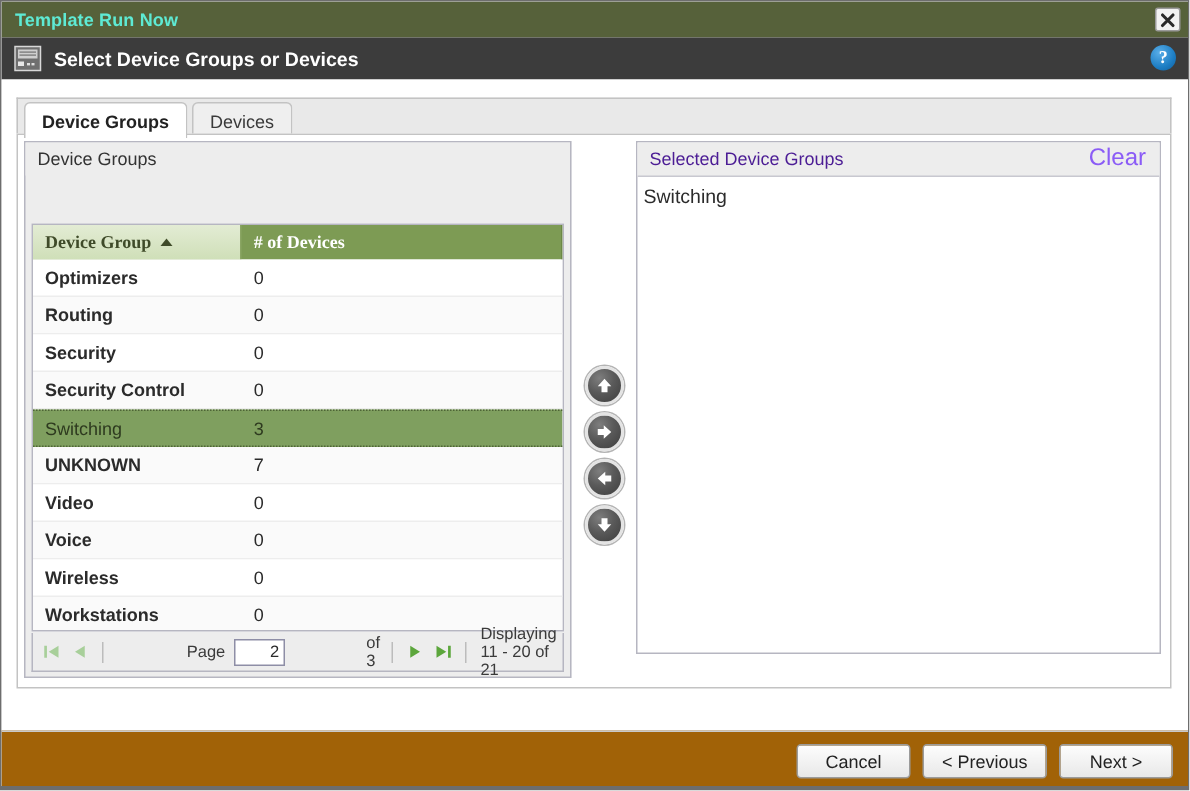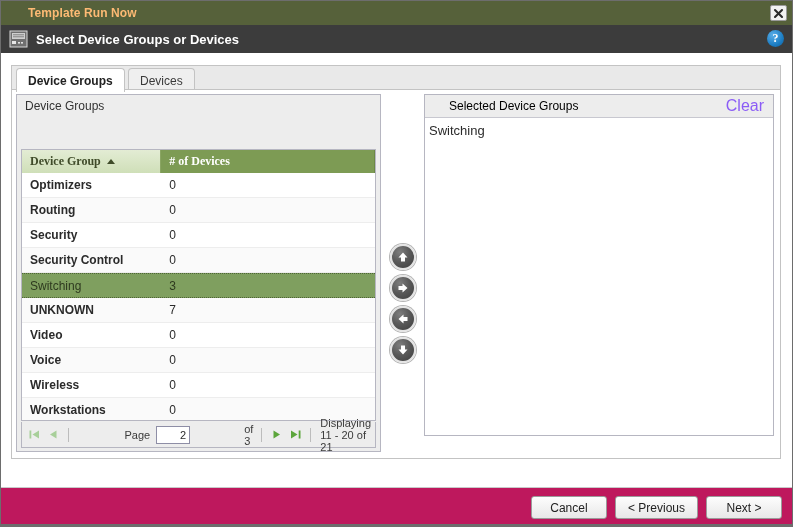--- a/index.html
+++ b/index.html
@@ -20,26 +20,25 @@
   }
 
   
   .titlebar {
     position: absolute; left: 0; top: 0;
     width: 791px; height: 24px;
     background: #56613a;
     display: flex; align-items: center;
   }
   .titlebar-text {
-    color: #fdba74;
+    color: #5eead4;
     font-size: 12px;
     font-weight: bold;
     padding-left: 9px;
     letter-spacing: .1px;
-    margin-left: 18px;
   }
   .close-btn {
     position: absolute; right: 5px; top: 4px;
     width: 17px; height: 16px;
     background: #f2f2f2;
     border: 1px solid #9a9a9a;
     border-radius: 2px;
     display: flex; align-items: center; justify-content: center;
     cursor: pointer;
   }
@@ -284,40 +283,40 @@
     border: 1px solid #b6b6c1;
   }
   .rp-head {
     height: 23px;
     background: #ededed;
     border-bottom: 1px solid #c8c8d0;
     display: flex; align-items: center;
     justify-content: space-between;
     padding: 0 9px 0 8px;
   }
-  .rp-title { font-size: 12px; color: #000000; margin-left: 16px; }
+  .rp-title { font-size: 12px; color: #4c1d95; }
   .rp-clear {
     font-size: 16px;
     color: #8b5cf6;
     cursor: pointer;
   }
   .rp-list { padding: 4px 0 0 4px; }
   .rp-item {
     font-size: 13px;
     color: #2b2b2b;
     height: 18px;
     line-height: 18px;
     cursor: pointer;
   }
 
   
   .footer {
     position: absolute; left: 0; top: 486px;
     width: 791px; height: 38px;
-    background: #be185d;
+    background: #a16207;
     border-top: 1px solid #c9c9c9;
   }
   .footer-btns {
     position: absolute; right: 10px; top: 8px;
     display: flex; gap: 8px;
   }
   .btn {
     min-width: 76px; height: 23px;
     padding: 0 12px;
     background: linear-gradient(#fdfdfd, #e8e8e8);

